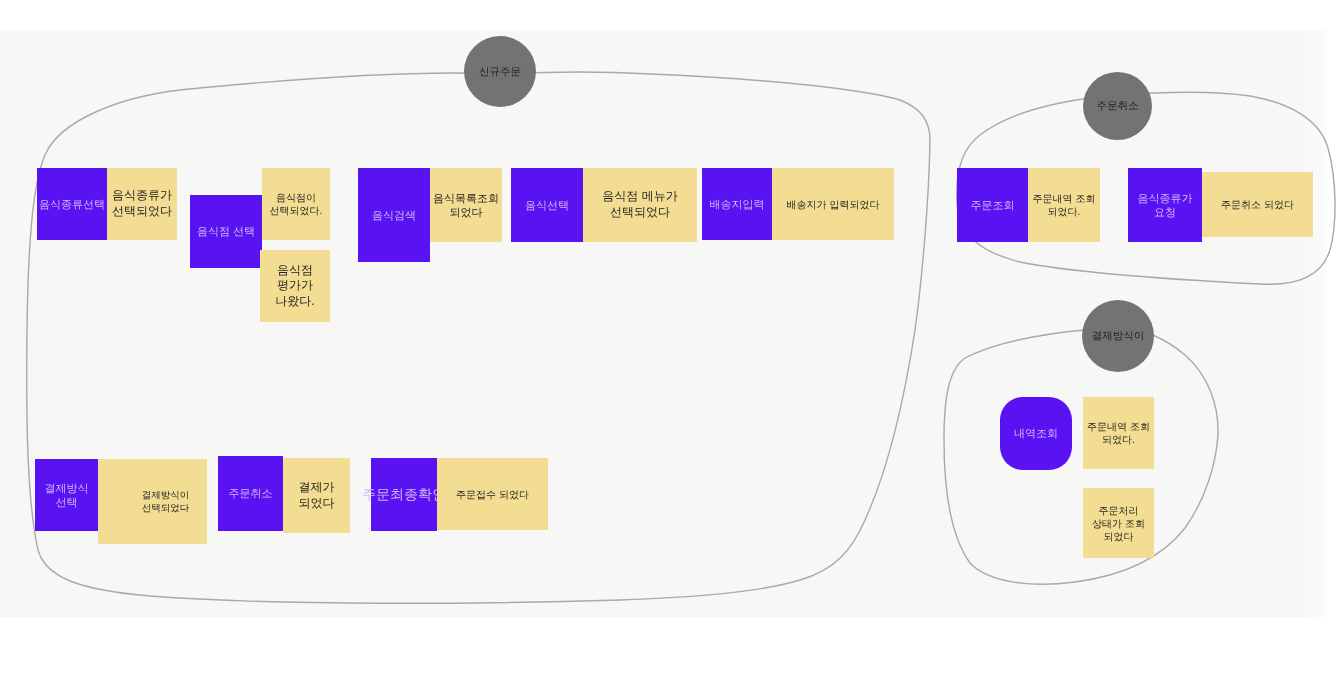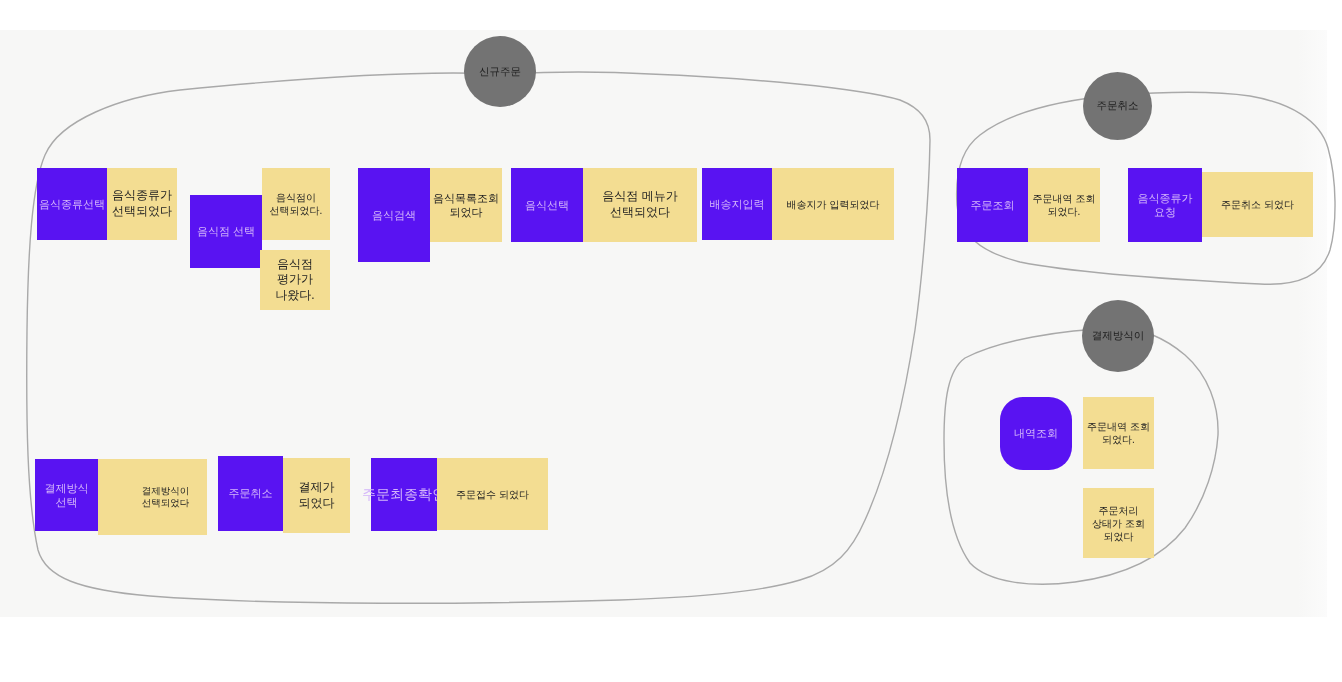--- a/index.html
+++ b/index.html
@@ -58,41 +58,41 @@
     </div>
   <div class="bubble" style="left:1082px;top:300px;width:72px;height:72px;">
       <span>결제방식이</span>
     </div>
 
   <div class="note cmd" style="left:37px;top:168px;width:70px;height:72px;">음식종류선택</div>
   <div class="note evt" style="left:107px;top:168px;width:70px;height:72px;">음식종류가 선택되었다</div>
 
   <div class="note cmd" style="left:190px;top:168px;width:72px;height:73px;margin-top:27px;">음식점 선택</div>
   <div class="note evt sm" style="left:262px;top:168px;width:68px;height:72px;">음식점이 선택되었다.</div>
-  <div class="note evt" style="left:260px;top:250px;width:70px;height:60px;">음식점 평가가 나왔다.</div>
+  <div class="note evt" style="left:260px;top:250px;width:70px;height:72px;">음식점 평가가 나왔다.</div>
 
   <div class="note cmd" style="left:358px;top:168px;width:72px;height:94px;">음식검색</div>
   <div class="note evt md" style="left:430px;top:168px;width:72px;height:74px;">음식목록조회 되었다</div>
 
   <div class="note cmd" style="left:511px;top:168px;width:72px;height:74px;">음식선택</div>
   <div class="note evt" style="left:583px;top:168px;width:114px;height:74px;">음식점 메뉴가 선택되었다</div>
 
   <div class="note cmd" style="left:702px;top:168px;width:70px;height:72px;">배송지입력</div>
   <div class="note evt sm" style="left:772px;top:168px;width:122px;height:72px;">배송지가 입력되었다</div>
 
   <div class="note cmd" style="left:957px;top:168px;width:71px;height:74px;">주문조회</div>
   <div class="note evt sm" style="left:1028px;top:168px;width:72px;height:74px;">주문내역 조회 되었다.</div>
   <div class="note cmd" style="left:1128px;top:168px;width:74px;height:74px;">음식종류가 요청</div>
   <div class="note evt sm" style="left:1202px;top:172px;width:111px;height:65px;">주문취소 되었다</div>
 
   <div class="note cmd" style="left:1000px;top:397px;width:72px;height:73px;border-radius:23px;">내역조회</div>
   <div class="note evt sm" style="left:1083px;top:397px;width:71px;height:72px;">주문내역 조회 되었다.</div>
   <div class="note cmd" style="left:35px;top:459px;width:63px;height:72px;">결제방식 선택</div>
 
   <div class="note evt sm" style="left:1083px;top:488px;width:71px;height:70px;">주문처리 상태가 조회 되었다</div>
-  <div class="note evt xs" style="left:98px;top:459px;width:109px;height:76px;padding-left:28px;">결제방식이 선택되었다</div>
+  <div class="note evt xs" style="left:98px;top:459px;width:109px;height:85px;padding-left:28px;">결제방식이 선택되었다</div>
 
   <div class="note cmd" style="left:218px;top:456px;width:65px;height:75px;">주문취소</div>
   <div class="note evt" style="left:283px;top:458px;width:67px;height:75px;">결제가 되었다</div>
 
   <div class="note cmd c10" style="left:371px;top:458px;width:66px;height:73px;">주문최종확인</div>
   <div class="note evt sm" style="left:437px;top:458px;width:111px;height:72px;">주문접수 되었다</div>
 </div>
 
 </body></html>

